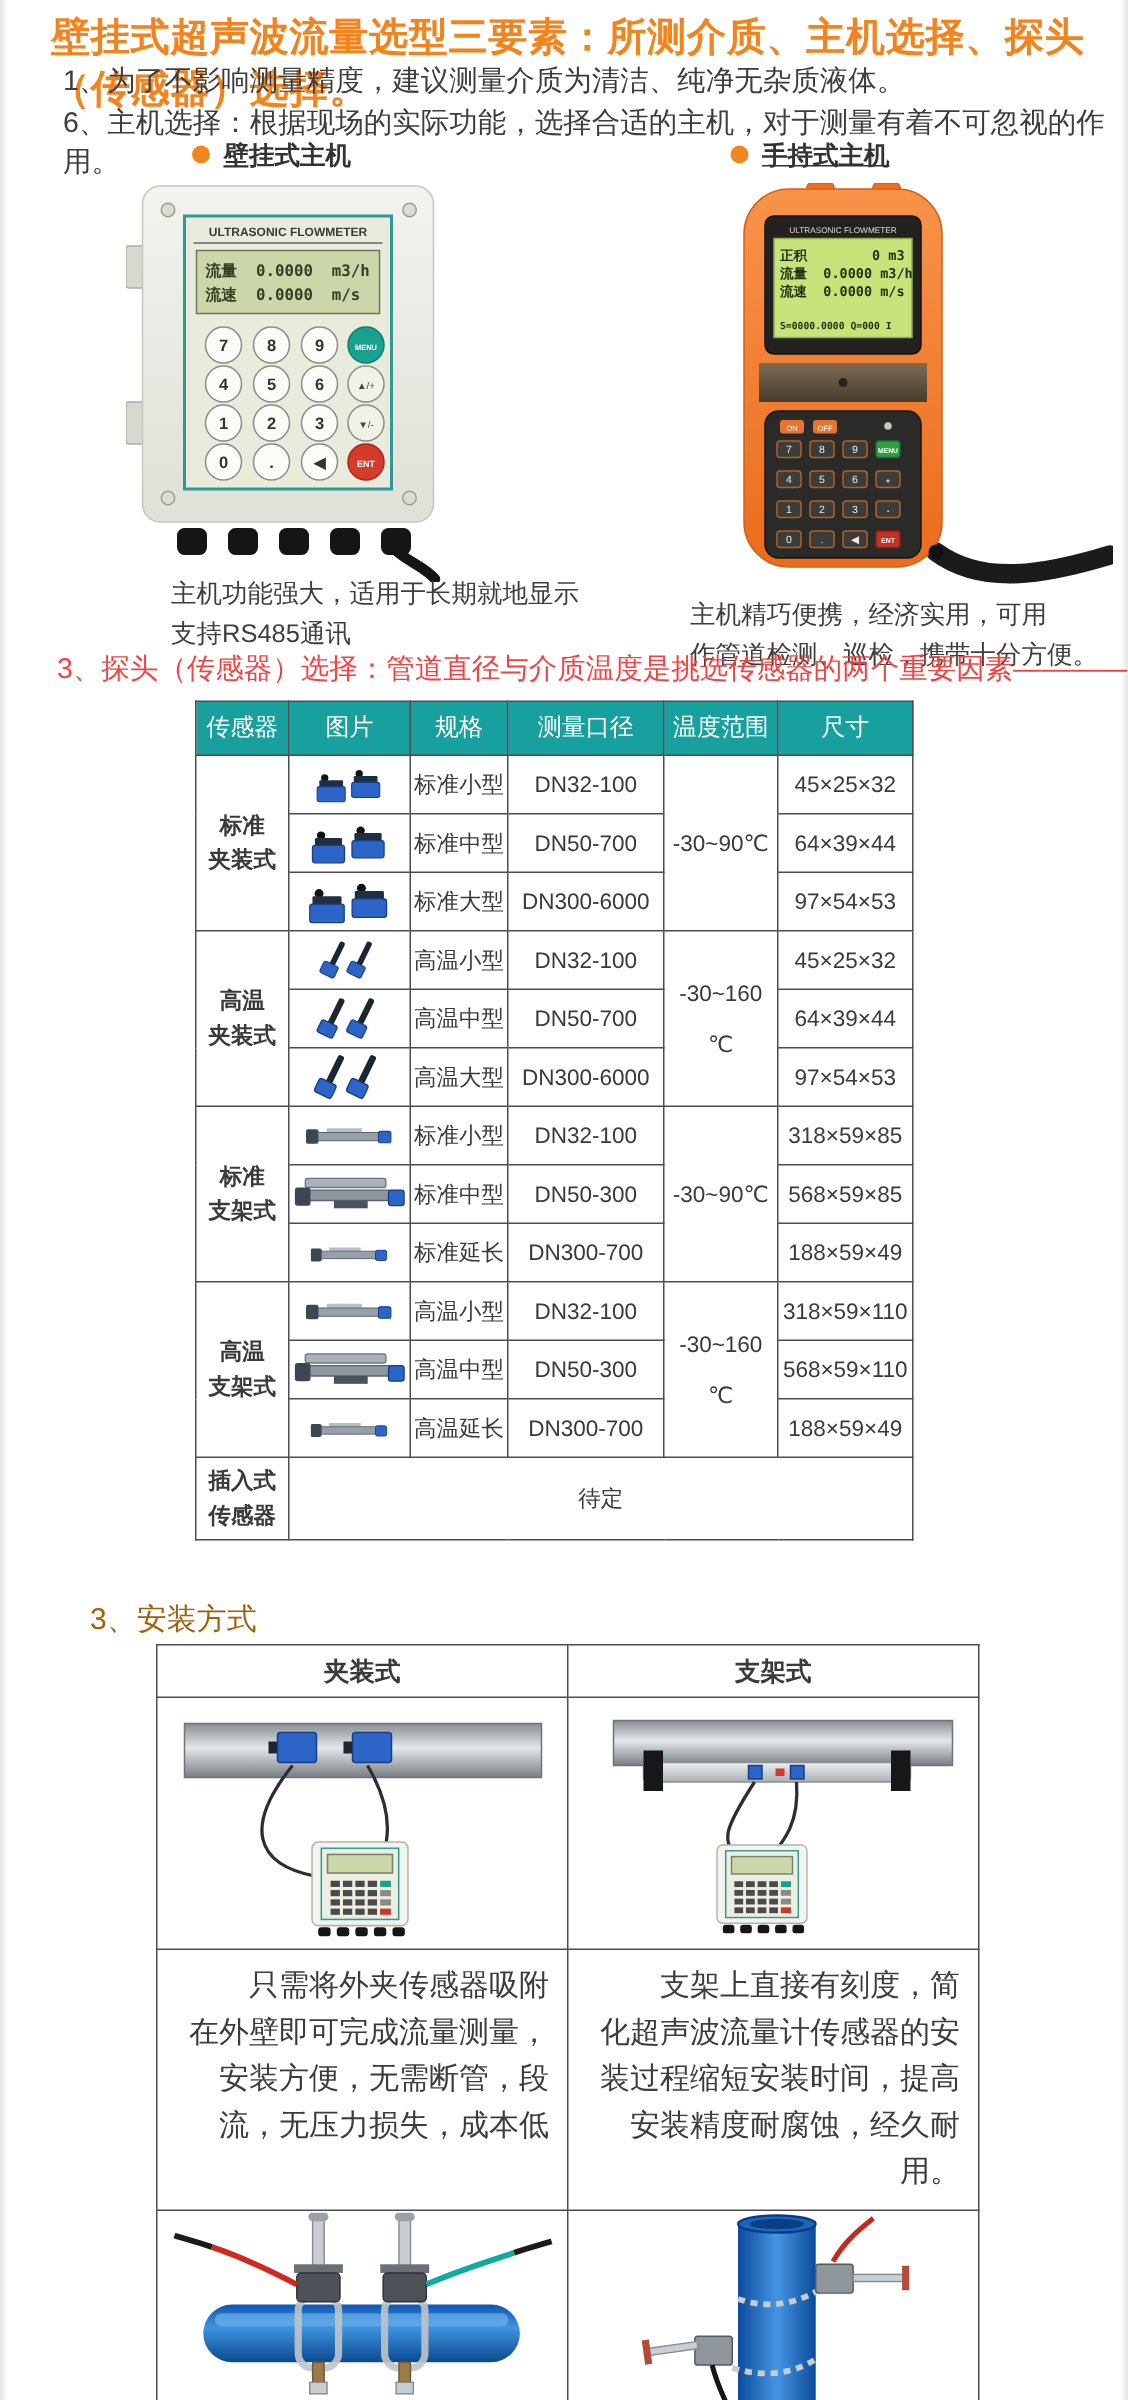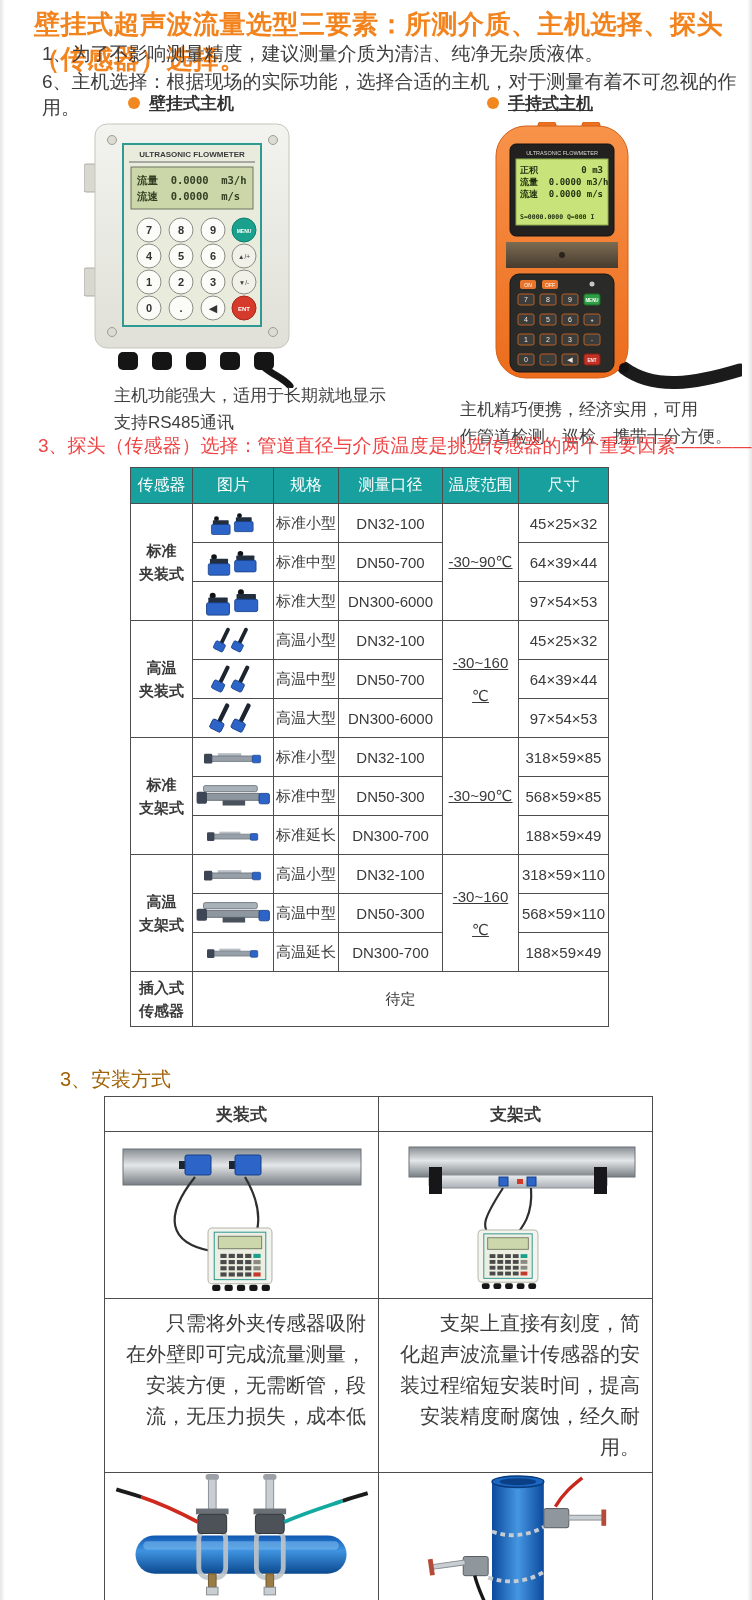--- a/index.html
+++ b/index.html
@@ -23,21 +23,21 @@
   .cap { position:absolute; font-size:17px; color:#3e3e3e; line-height:1.6; }
 
   .sensor-intro { position:absolute; left:38px; top:433px; font-size:19px; color:#ef4444; }
 
   table { border-collapse:collapse; table-layout:fixed; }
   .sensor-table { position:absolute; left:130px; top:467px; }
   .sensor-table th, .sensor-table td { border:1px solid #4d4d4d; text-align:center; vertical-align:middle; padding:0 2px; }
   .sensor-table th { background:#17a09d; color:#fff; font-weight:normal; font-size:16px; height:35px; }
   .sensor-table td { font-size:15px; color:#3a3a3a; height:38px; }
   .gname { font-weight:bold; font-size:16px; line-height:1.55; }
-  .temp  { font-size:16px;text-decoration:underline; }
+  .temp  { font-size:16px; }
   .temp div:empty { display:none; }
   .temp .t2 { margin-top:16px; }
   .insert-tr td { height:54px; }
   .insert-val { font-size:16px; }
   .pic-svg { vertical-align:middle; }
 
   .install-title { position:absolute; left:60px; top:1066px; font-size:20px; color:#a16207; }
   .install-table { position:absolute; left:104px; top:1096px; }
   .install-table th, .install-table td { border:1px solid #4d4d4d; }
   .install-table th { height:32px; font-size:17px; font-weight:bold; color:#3a3a3a; background:#fff; }

